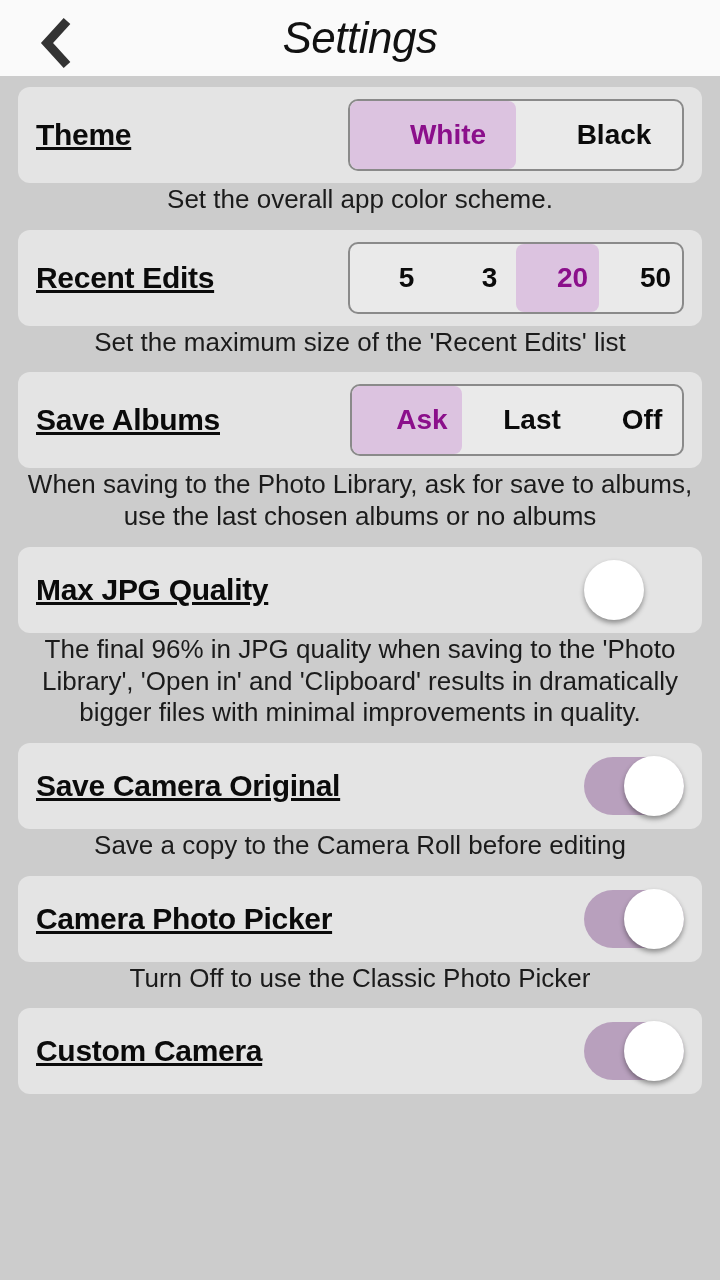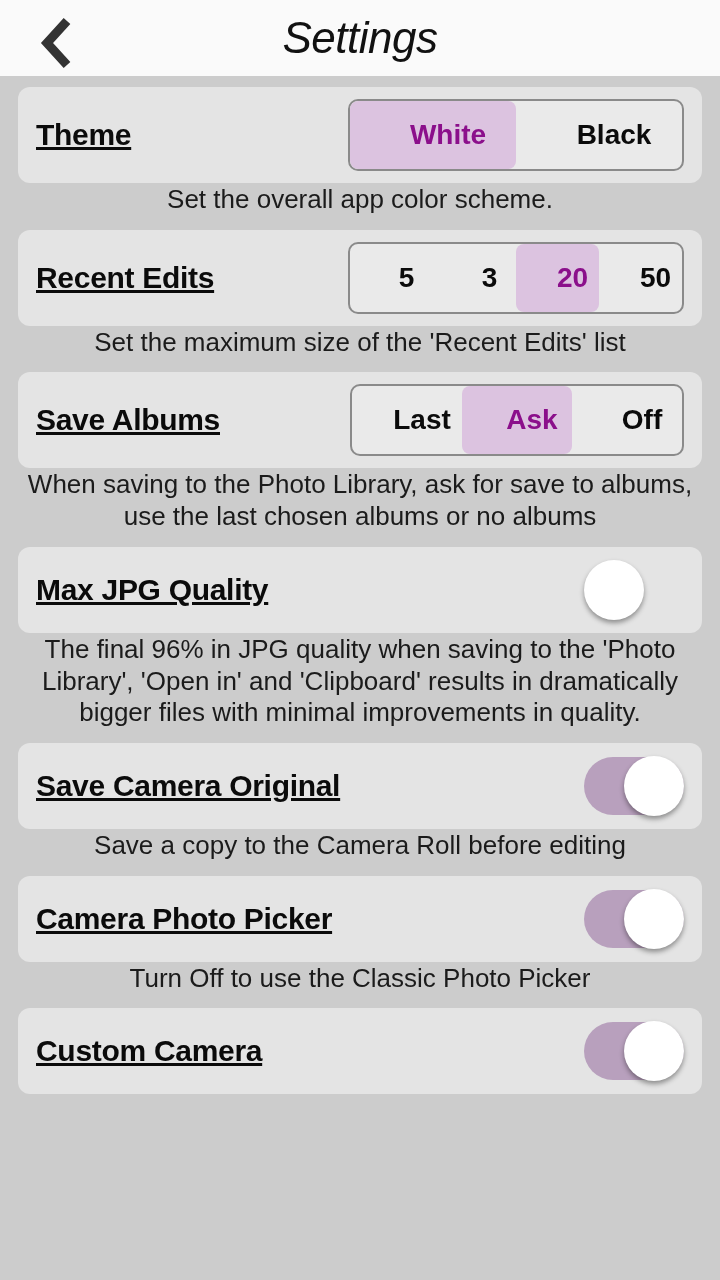--- a/index.html
+++ b/index.html
@@ -181,22 +181,22 @@
       <div class="segment">3</div>
       <div class="segment selected">20</div>
       <div class="segment">50</div>
     </div>
   </div>
   <div class="helper">Set the maximum size of the 'Recent Edits' list</div>
 
   <div class="card">
     <div class="row-label">Save Albums</div>
     <div class="segmented seg-albums">
+      <div class="segment selected">Ask</div>
       <div class="segment">Last</div>
-      <div class="segment selected">Ask</div>
       <div class="segment">Off</div>
     </div>
   </div>
   <div class="helper">When saving to the Photo Library, ask for save to albums, use the last chosen albums or no albums</div>
 
   <div class="card toggle-card">
     <div class="row-label">Max JPG Quality</div>
     <div class="switch off">
       <div class="track"></div>
       <div class="knob"></div>

